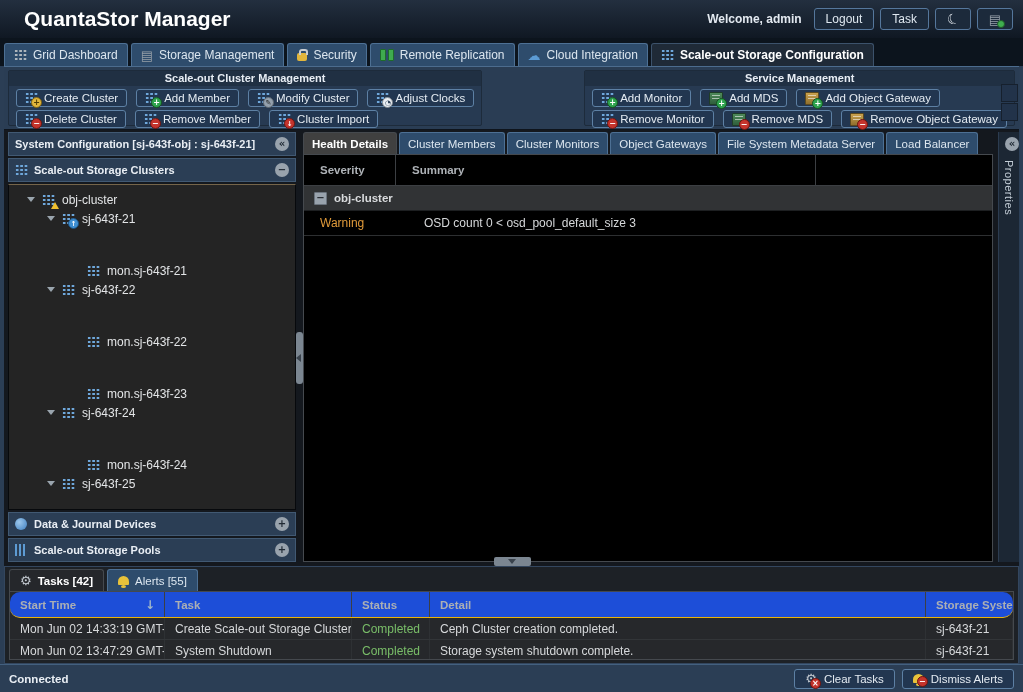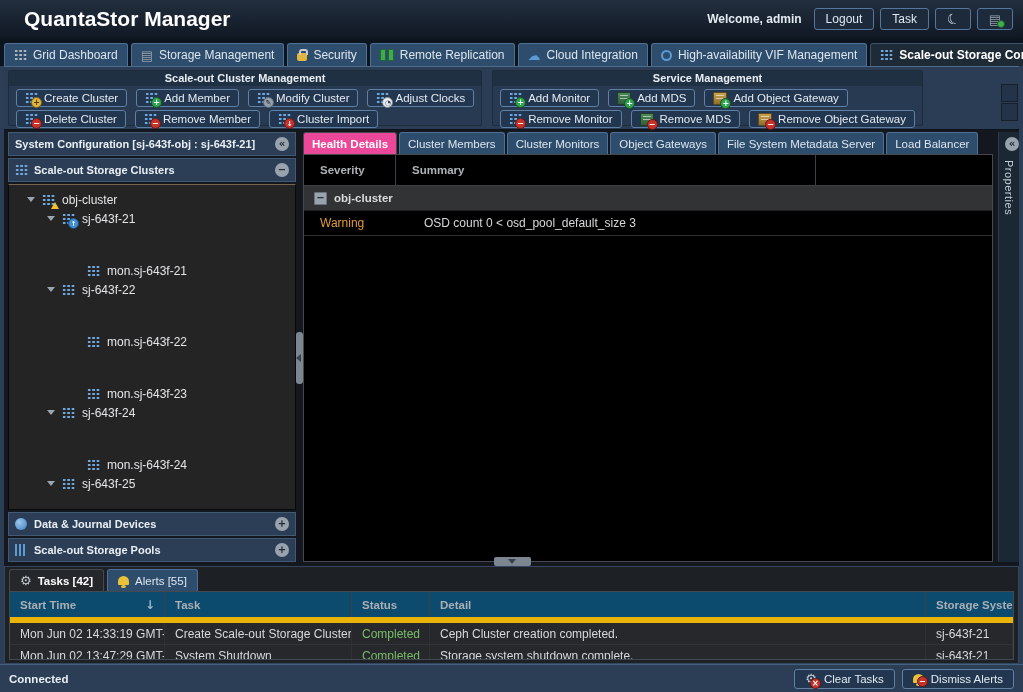--- a/index.html
+++ b/index.html
@@ -53,21 +53,21 @@
   .b-edit{background:#93a0ad;border:1px solid #5a646e;color:#222;} .b-edit::after{content:'\270E';font-size:7px;}
   .b-clock{background:#e9edf2;border:1px solid #7d858d;color:#2a3d54;} .b-clock::after{content:'\25D4';font-size:7px;}
   .b-import{background:#c4342d;border:1px solid #6b140f;} .b-import::after{content:'\2193';font-size:7px;}
   .b-up{background:#3f8fd2;border:1px solid #1b4f7e;} .b-up::after{content:'\2191';font-size:7px;}
   .b-x{background:#c4342d;border:1px solid #6b140f;} .b-x::after{content:'\00D7';}
   .tri-warn{position:absolute;right:-4px;bottom:-3px;width:0;height:0;border-left:4px solid transparent;
             border-right:4px solid transparent;border-bottom:7px solid #f0c030;}
 
   
   .ribbon{position:absolute;top:66px;left:4px;right:4px;height:64px;background:#2a3d54;border-top:1px solid #4c6c8e;
-          border-bottom:1px solid #0e141c;box-sizing:border-box;display:flex;gap:10px;padding:3px 4px;z-index:4;}
+          border-bottom:1px solid #0e141c;box-sizing:border-box;display:flex;gap:10px;padding:3px 4px;z-index:4;justify-content:space-between;}
   .rgroup{border:1px solid #1d2b3b;background:#273a52;display:flex;flex-direction:column;border-radius:2px;}
   .rgroup-title{background:#203043;color:#e8eef5;font-size:11px;font-weight:bold;text-align:center;height:15px;line-height:15px;}
   .rrow{display:flex;gap:9px;padding:3px 7px 0;}
   .rbtn{display:flex;align-items:center;gap:6px;height:18px;padding:0 8px;background:#223650;border:1px solid #5d80a4;
         border-radius:3px;color:#e4ebf2;font-size:11.5px;white-space:nowrap;cursor:pointer;}
   .redge{position:absolute;right:1px;width:15px;height:16px;background:#20304400;border:1px solid #16202d;background:#22334a;cursor:pointer;}
 
   
   .lpanel{position:absolute;left:8px;top:132px;width:288px;bottom:130px;display:flex;flex-direction:column;gap:2px;z-index:3;}
   .phead{height:22px;background:#2b3e55;border:1px solid #415973;display:flex;align-items:center;gap:6px;
@@ -87,21 +87,21 @@
   .poolsico{width:12px;height:12px;background:repeating-linear-gradient(90deg,#5d9bd3 0 2px,rgba(0,0,0,0) 2px 4px);flex:none;}
 
   .vhandle{position:absolute;left:296px;top:332px;width:7px;height:52px;background:#7b8691;border-radius:3px;z-index:6;cursor:col-resize;}
   .vhandle::after{content:'';position:absolute;left:0px;top:22px;width:0;height:0;border-top:4px solid transparent;
                   border-bottom:4px solid transparent;border-right:5px solid #39424c;}
 
   .mpanel{position:absolute;left:303px;top:132px;width:690px;bottom:130px;z-index:3;}
   .mtabs{display:flex;gap:2px;height:22px;align-items:flex-end;}
   .mtab{height:21px;padding:0 8px;background:#2e4c6c;border:1px solid #4d7094;border-bottom:none;border-radius:3px 3px 0 0;
         color:#dce6ef;font-size:11.5px;display:flex;align-items:center;white-space:nowrap;cursor:pointer;}
-  .mtab.active{background:#ec4899;font-weight:bold;color:#fff;border-color:#45494e;}
+  .mtab.active{background:#404040;font-weight:bold;color:#fff;border-color:#45494e;}
   .mtable{position:absolute;top:22px;left:0;right:0;bottom:0;background:#000000;border:1px solid #45494e;box-sizing:border-box;}
   .mthead{display:flex;height:30px;border-bottom:1px solid #3c3f43;color:#aeb2b7;font-size:11.5px;font-weight:bold;}
   .mth{display:flex;align-items:center;box-sizing:border-box;border-right:1px solid #3c3f43;height:100%;padding-left:16px;}
   .mth.sev{width:92px;} .mth.sum{width:420px;} .mth.fill{flex:1;border-right:none;}
   .grow{height:24px;background:#313335;border-bottom:1px solid #1d1f21;display:flex;align-items:center;gap:7px;
         padding-left:10px;color:#d9dbdd;font-size:11.5px;font-weight:bold;cursor:pointer;}
   .cbox{width:11px;height:11px;background:#99a3ad;border:1px solid #6b747e;color:#23282e;font-size:10px;line-height:10px;
         text-align:center;font-weight:bold;font-family:"DejaVu Sans",sans-serif;border-radius:1px;}
   .wrow{height:24px;display:flex;align-items:center;border-bottom:1px solid #2d2f31;font-size:12px;cursor:pointer;gap:28px;}
   .wsev{width:92px;padding-left:16px;color:#e09a3a;box-sizing:border-box;flex:none;}
@@ -115,21 +115,21 @@
   .hhandle::after{content:'';position:absolute;left:14px;top:2px;width:0;height:0;border-left:4px solid transparent;
                   border-right:4px solid transparent;border-top:5px solid #39424c;}
 
   
   .bpanel{position:absolute;left:4px;right:4px;top:566px;height:98px;background:#1d2126;border:1px solid #33465e;box-sizing:border-box;z-index:3;}
   .btabs{display:flex;gap:3px;padding:2px 4px 0;height:22px;align-items:flex-end;}
   .btab{height:21px;display:flex;align-items:center;gap:6px;padding:0 10px;background:#2e4c6c;border:1px solid #4d7094;
         border-bottom:none;border-radius:3px 3px 0 0;color:#dce6ef;font-size:11.5px;cursor:pointer;}
   .btab.active{background:#25272b;color:#fff;font-weight:bold;border-color:#45494e;}
   .btable{position:absolute;left:4px;right:4px;top:24px;bottom:3px;border:1px solid #45494e;background:#26282b;box-sizing:border-box;overflow:hidden;}
-  .bthead{display:flex;height:25px;background:#0c4a6e;border-bottom:6px solid #eab308;color:#abafb4;font-weight:bold;font-size:11.5px;}
+  .bthead{display:flex;height:25px;background:#1d4ed8;border-bottom:1px solid #eab308;color:#abafb4;font-weight:bold;font-size:11.5px;border-radius:10px;}
   .bc{display:flex;align-items:center;padding-left:10px;box-sizing:border-box;border-right:1px solid #3c3f43;height:100%;overflow:hidden;white-space:nowrap;}
   .bc.c0{width:155px;} .bc.c1{width:187px;} .bc.c2{width:78px;} .bc.c3{width:496px;} .bc.c4{flex:1;border-right:none;}
   .brow{display:flex;height:21px;align-items:center;border-bottom:1px solid #323538;color:#d7d9db;font-size:12px;cursor:pointer;}
   .brow .bc{border-right:1px solid #2e3134;}
   .ok{color:#79bd68;}
   .sort{margin-left:auto;margin-right:9px;color:#9fb6c9;font-weight:bold;font-family:"DejaVu Sans",sans-serif;font-size:12px;}
   .bellico{position:relative;width:11px;height:9px;background:#e8c23a;border-radius:6px 6px 1px 1px;flex:none;}
   .bellico::after{content:'';position:absolute;left:3px;bottom:-3px;width:5px;height:3px;background:#e8c23a;border-radius:50%;}
   .gearico{position:relative;color:#c2c8cf;font-size:13px;}
 
@@ -183,24 +183,20 @@
     <div class="ntab">
       <span class="repl">
           <i></i>
           <i></i>
         </span>
       <span>Remote Replication</span>
     </div>
     <div class="ntab">
       <span class="glyph-ico c-blue">☁</span>
       <span>Cloud Integration</span>
-    </div>
-    <div class="ntab">
-      <span class="ring"></span>
-      <span>High-availability VIF Management</span>
     </div>
     <div class="ntab active">
       <span class="gico"></span>
       <span>Scale-out Storage Configuration</span>
     </div>
 
   </div>
 
   <div class="ribbon">
     <div class="rgroup">

